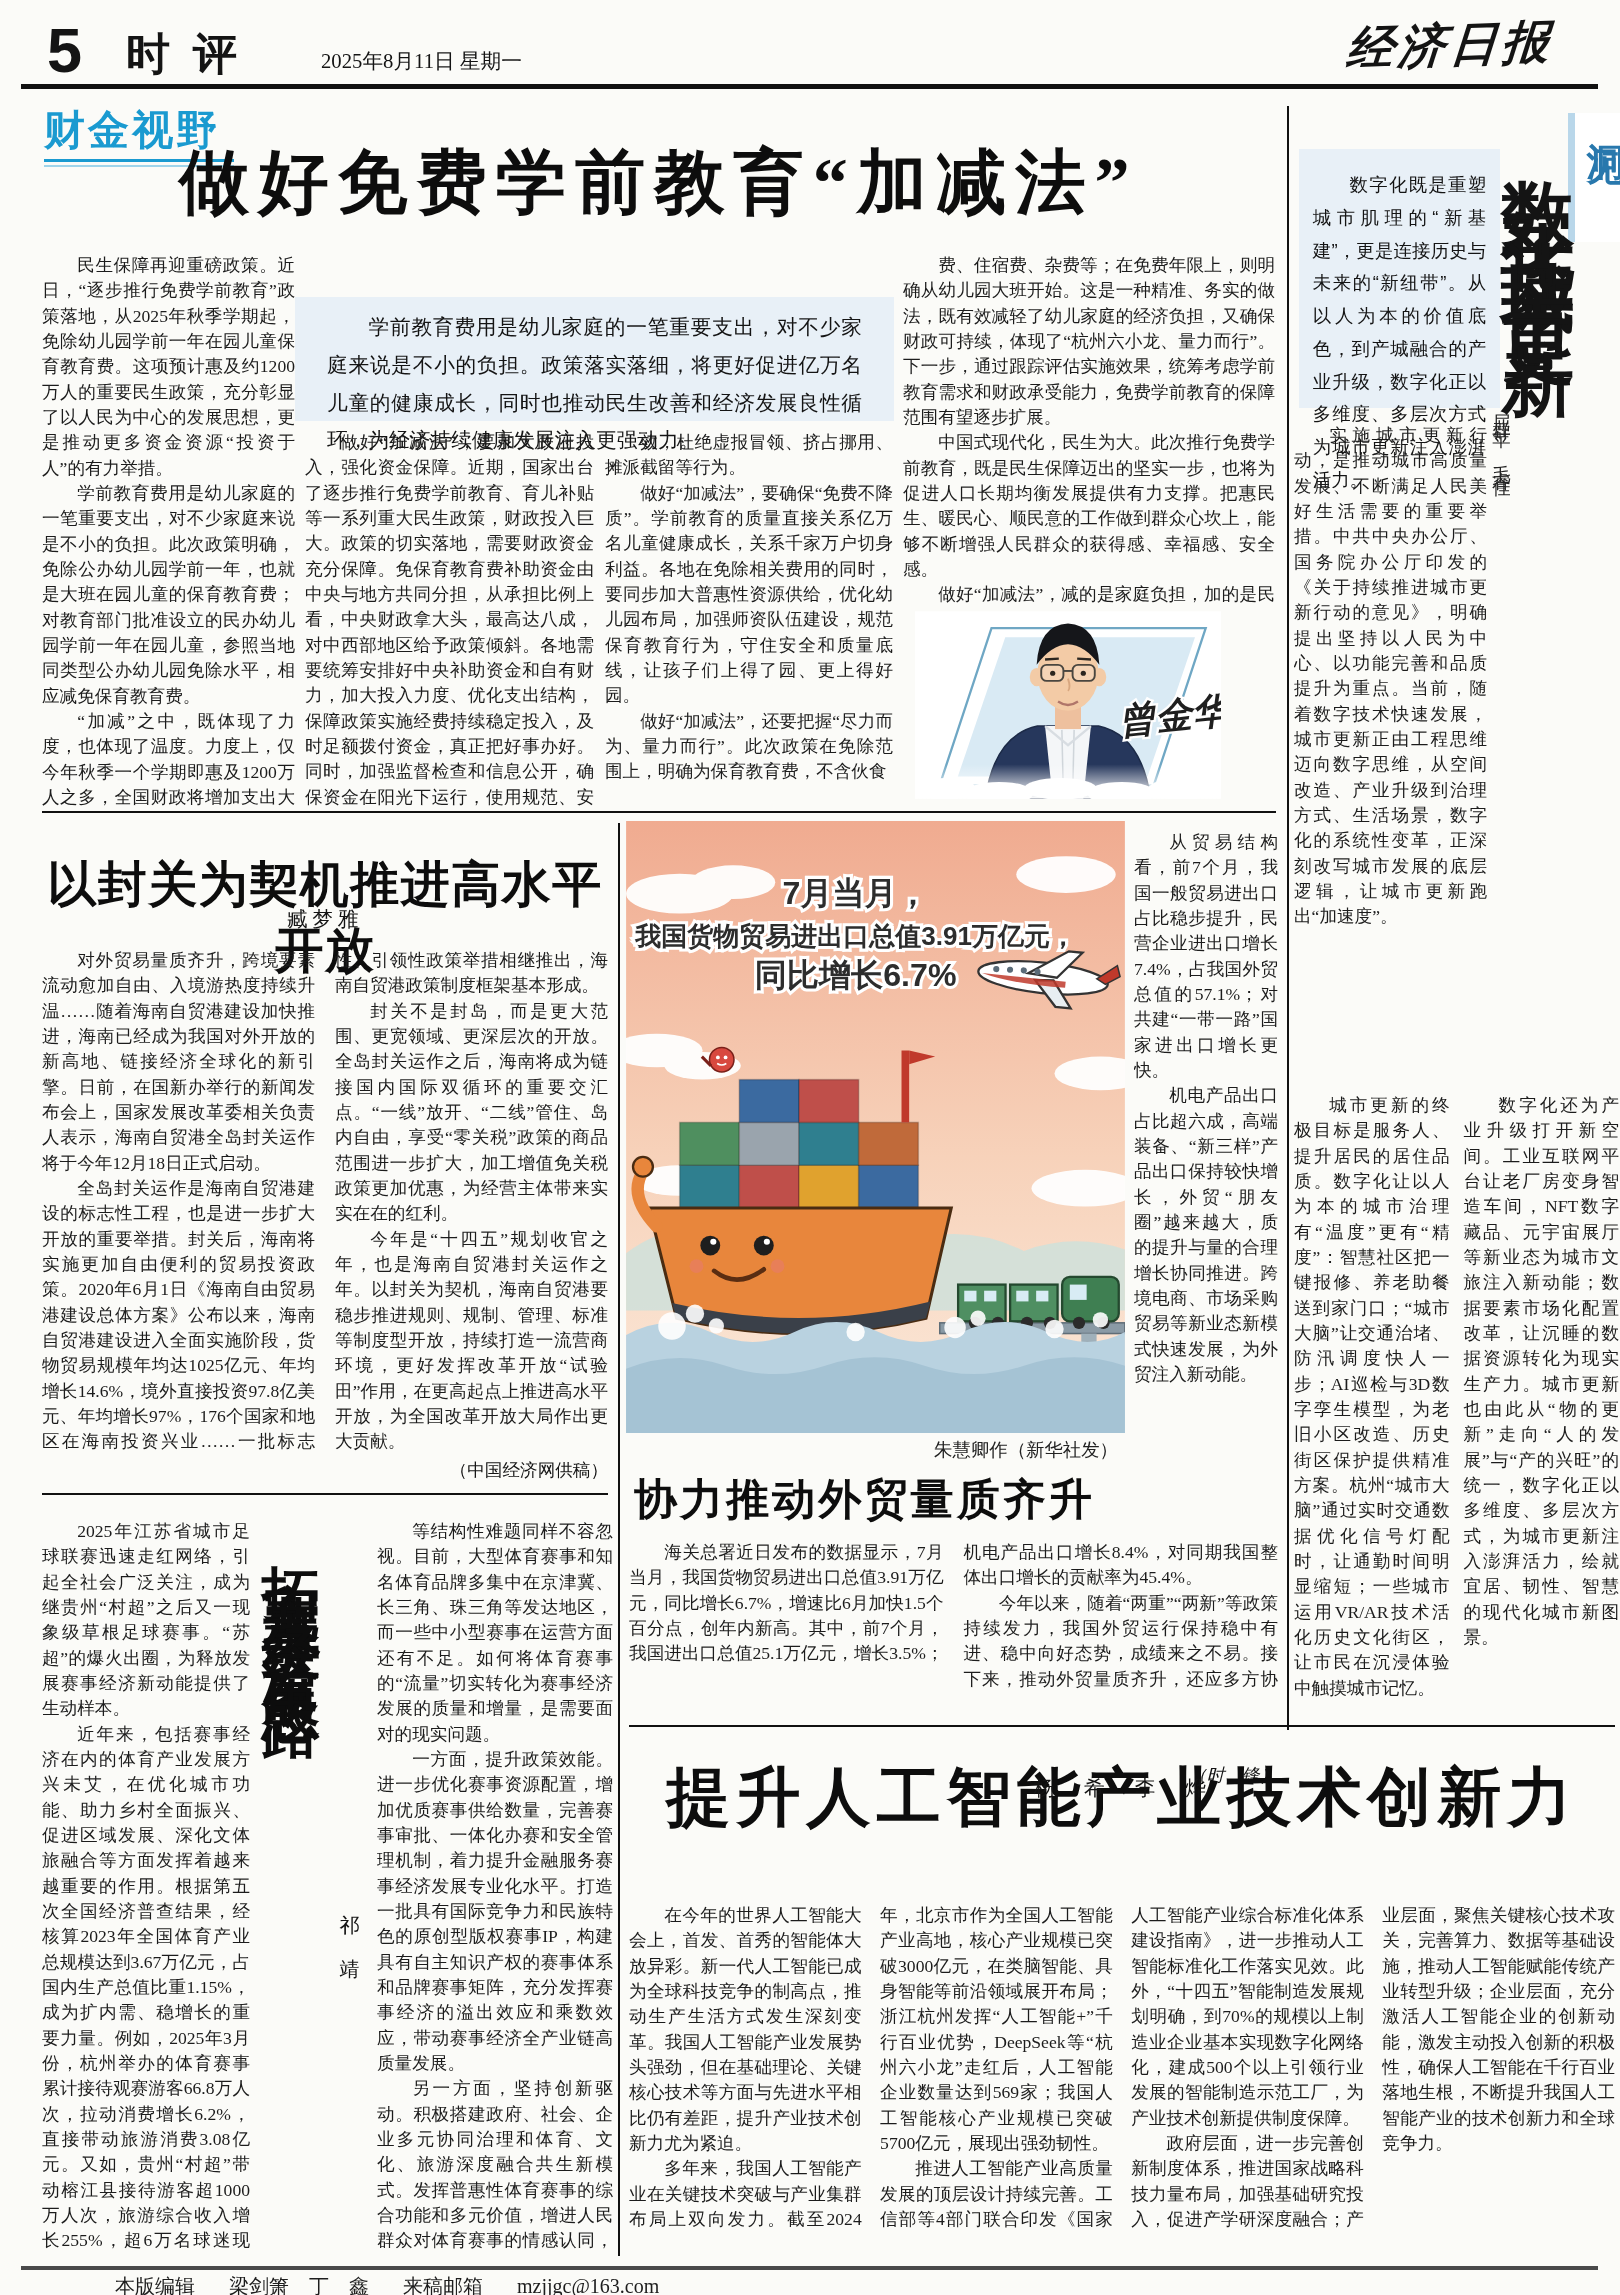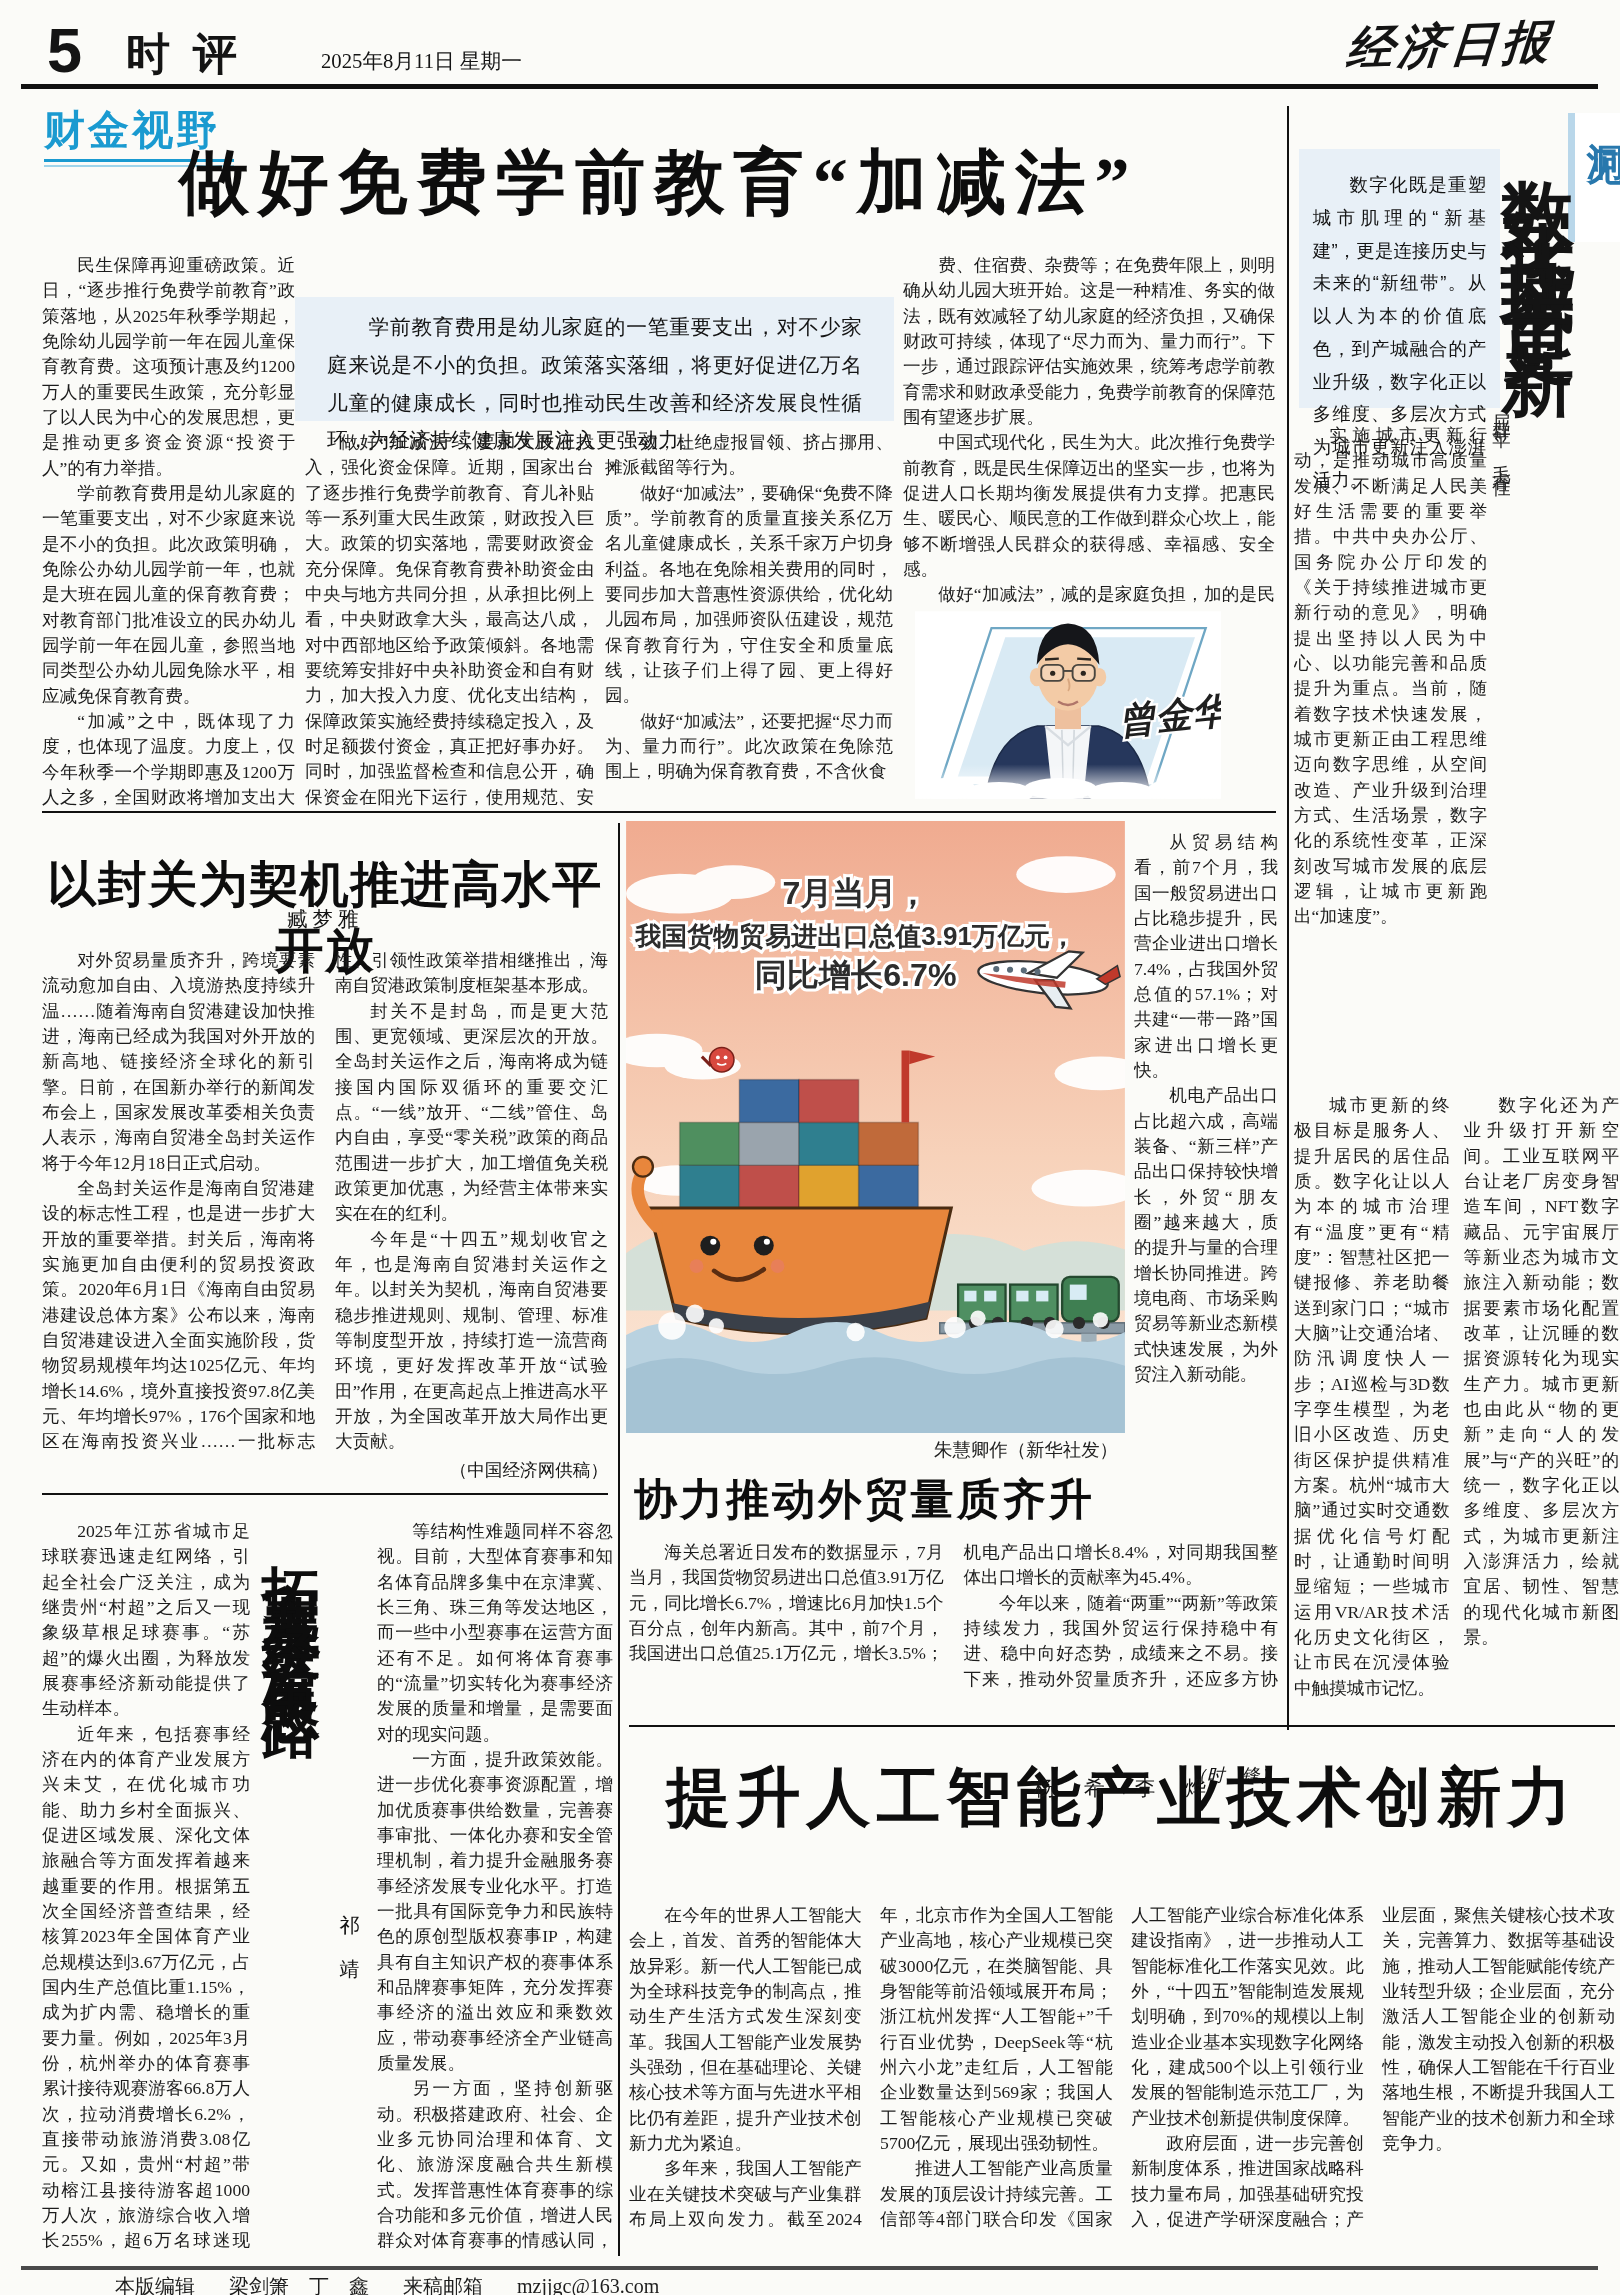--- a/index.html
+++ b/index.html
@@ -72,21 +72,21 @@
   </div>
 <div class="abs body-text" style="left:305px;top:430px;width:289px;height:378px;">
     <p>做好“加减法”，要加大政府投入，强化资金保障。近期，国家出台了逐步推行免费学前教育、育儿补贴等一系列重大民生政策，财政投入巨大。政策的切实落地，需要财政资金充分保障。免保育教育费补助资金由中央与地方共同分担，从承担比例上看，中央财政拿大头，最高达八成，对中西部地区给予政策倾斜。各地需要统筹安排好中央补助资金和自有财力，加大投入力度、优化支出结构，保障政策实施经费持续稳定投入，及时足额拨付资金，真正把好事办好。同时，加强监督检查和信息公开，确保资金在阳光下运行，使用规范、安全、有</p>
   </div>
 <div class="abs body-text" style="left:605px;top:430px;width:288px;height:378px;">
     <p>效，杜绝虚报冒领、挤占挪用、摊派截留等行为。</p>
     <p>做好“加减法”，要确保“免费不降质”。学前教育的质量直接关系亿万名儿童健康成长，关系千家万户切身利益。各地在免除相关费用的同时，要同步加大普惠性资源供给，优化幼儿园布局，加强师资队伍建设，规范保育教育行为，守住安全和质量底线，让孩子们上得了园、更上得好园。</p>
     <p>做好“加减法”，还要把握“尽力而为、量力而行”。此次政策在免除范围上，明确为保育教育费，不含伙食</p>
   </div>
 <div class="abs body-text" style="left:903px;top:253px;width:372px;height:354px;">
-    <p>费、住宿费、杂费等；在免费年限上，则明确从幼儿园大班开始。这是一种精准、务实的做法，既有效减轻了幼儿家庭的经济负担，又确保财政可持续，体现了“尽力而为、量力而行”。下一步，通过跟踪评估实施效果，统筹考虑学前教育需求和财政承受能力，免费学前教育的保障范围有望逐步扩展。</p>
+    <p>费、住宿费、杂费等；在免费年限上，则明确从幼儿园大班开始。这是一种精准、务实的做法，既有效减轻了幼儿家庭的经济负担，又确保财政可持续，体现了“杭州六小龙、量力而行”。下一步，通过跟踪评估实施效果，统筹考虑学前教育需求和财政承受能力，免费学前教育的保障范围有望逐步扩展。</p>
     <p>中国式现代化，民生为大。此次推行免费学前教育，既是民生保障迈出的坚实一步，也将为促进人口长期均衡发展提供有力支撑。把惠民生、暖民心、顺民意的工作做到群众心坎上，能够不断增强人民群众的获得感、幸福感、安全感。</p>
     <p>做好“加减法”，减的是家庭负担，加的是民生福祉，必将为经济社会发展注入源源不断的暖流与动力。</p>
   </div>
 
 <div class="abs" style="left:915px;top:611px;width:306px;height:188px;">
 <svg width="306" height="188" viewBox="0 0 400 245">
   <defs>
     <linearGradient id="fadeW" x1="0" y1="0" x2="0" y2="1">
       <stop offset="0" stop-color="#ffffff" stop-opacity="0"></stop>
           <stop offset="1" stop-color="#ffffff" stop-opacity="1"></stop>

